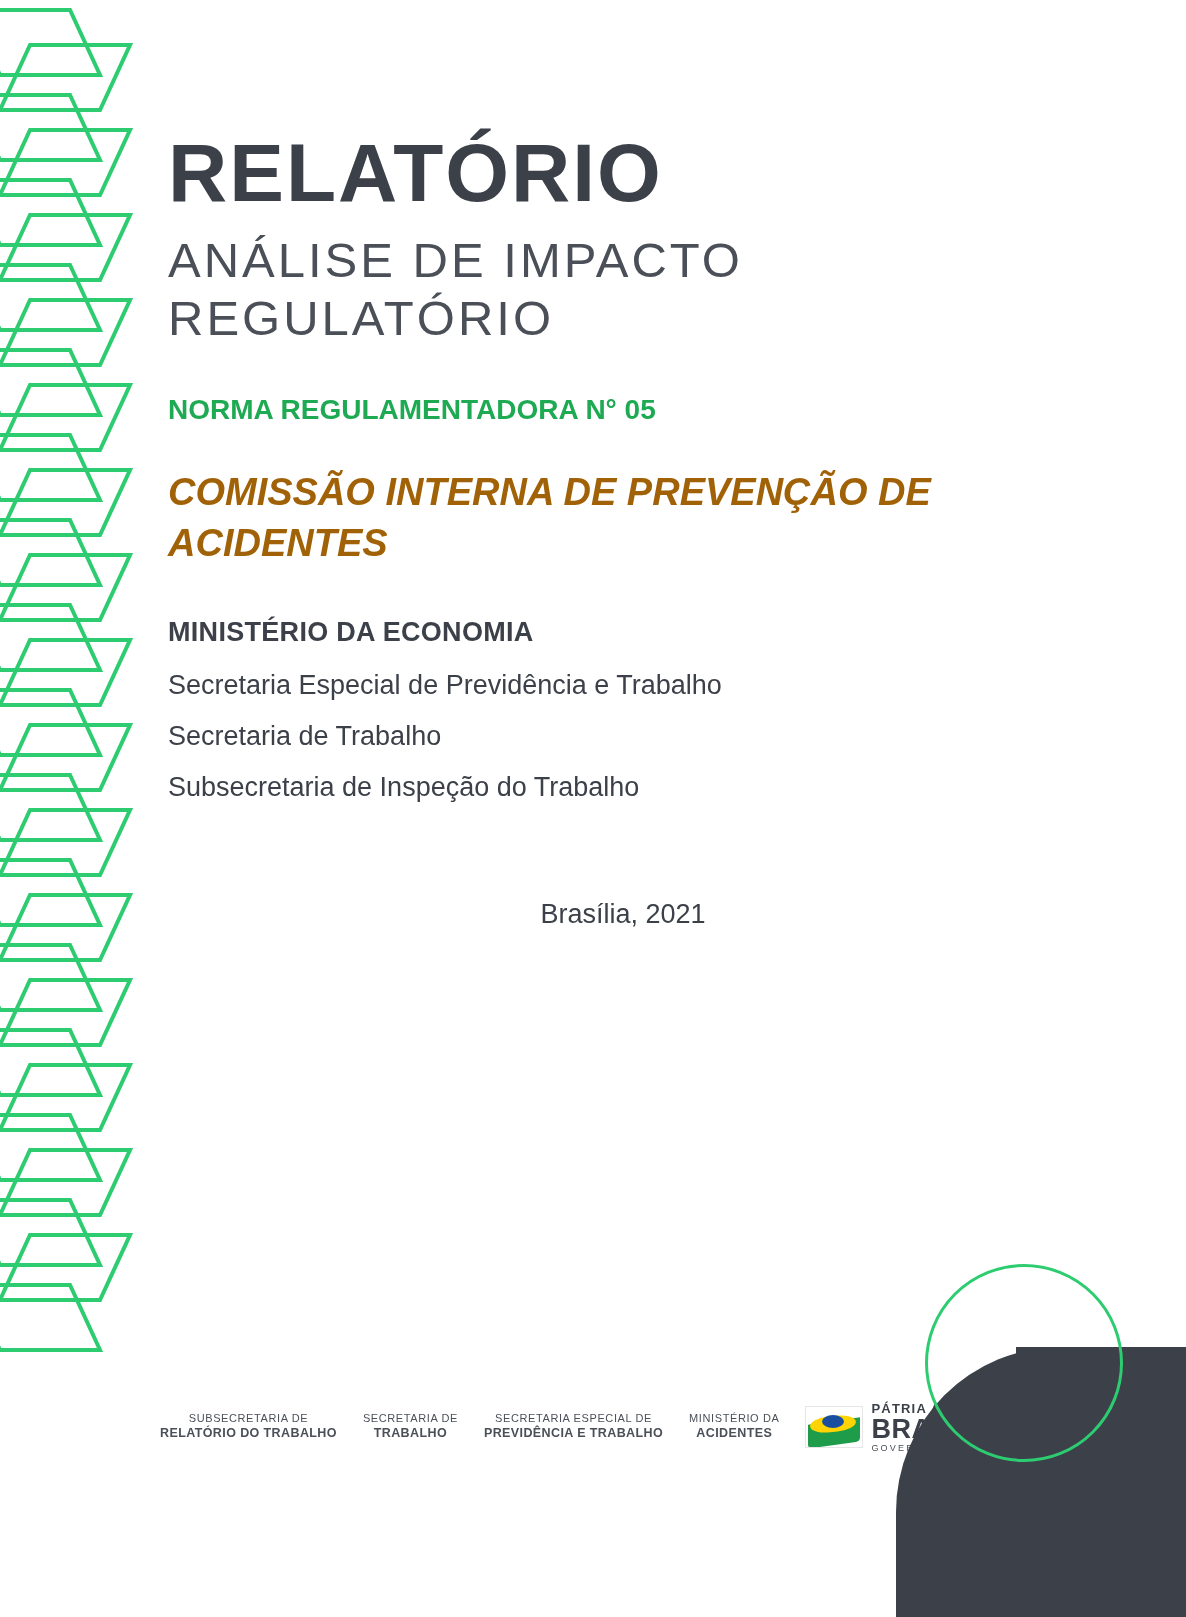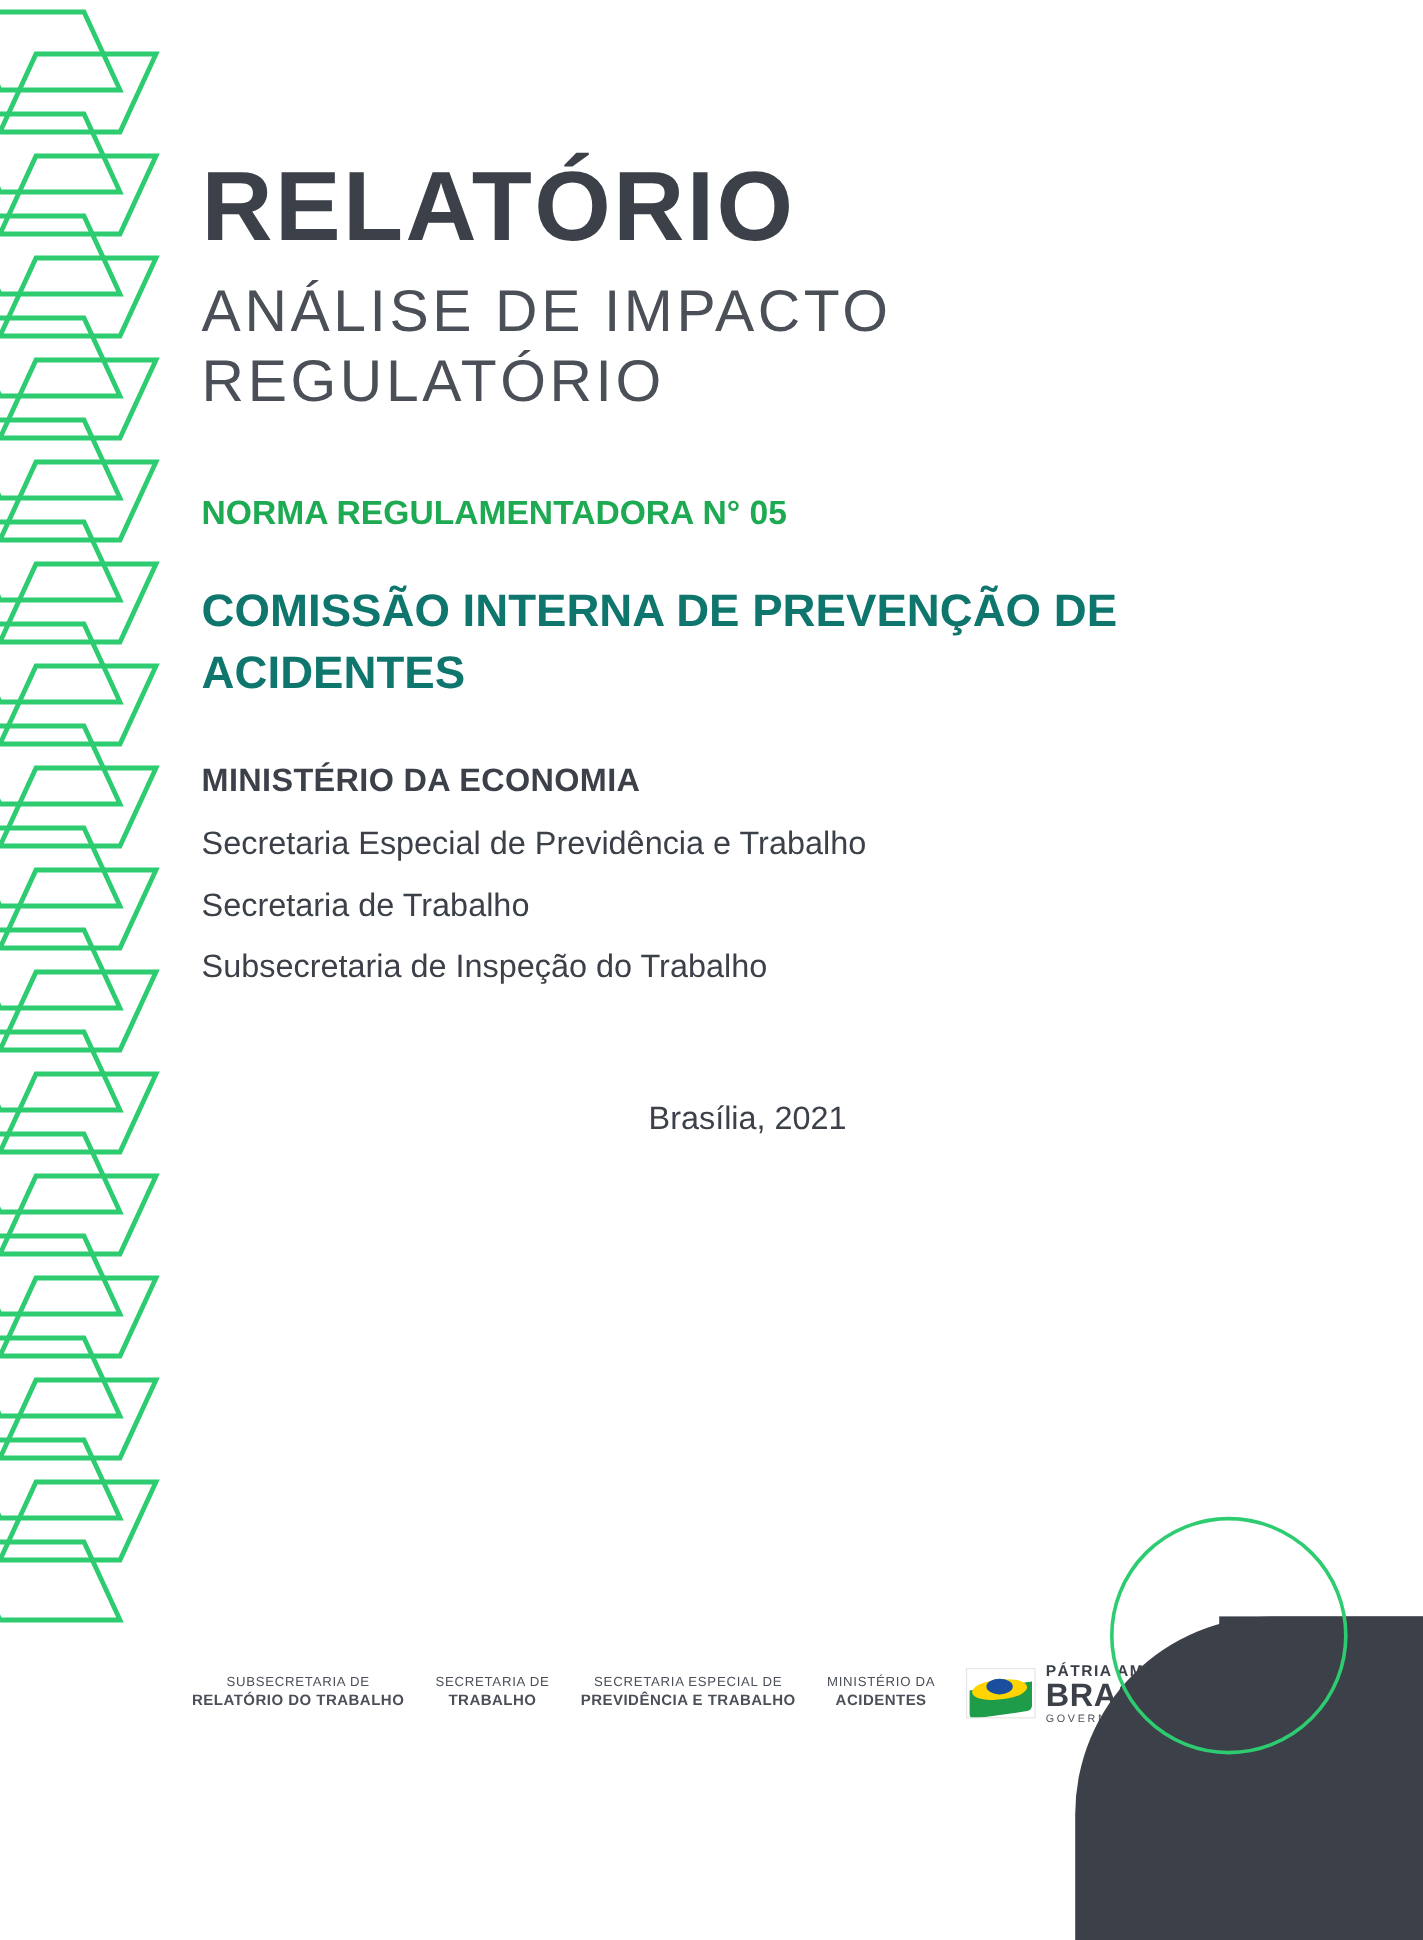--- a/index.html
+++ b/index.html
@@ -73,36 +73,37 @@
     color: #3c4049;
     line-height: 1.0;
     margin: 0 0 18px 0;
   }
   .title-sub {
     font-size: 49px;
     font-weight: normal;
     letter-spacing: 3px;
     color: #4a4f58;
     line-height: 1.18;
-    margin: 0 0 62px 0;
+    margin: 0 0 44px 0;
   }
   .nr-line {
     font-size: 28px;
     font-weight: bold;
     color: #1eaa52;
     line-height: 1.25;
     margin: 0 0 40px 0;
   }
   .nr-title {
     font-size: 38px;
     font-weight: bold;
-    color: #0f766e;
+    color: #a16207;
     line-height: 1.35;
     margin: 0 0 48px 0;
     max-width: 900px;
+    font-style: italic;
   }
   .ministry {
     font-size: 27px;
     font-weight: bold;
     color: #3c4049;
     margin: 0 0 22px 0;
     letter-spacing: .3px;
   }
   .org-line {
     font-size: 27px;
@@ -114,21 +115,21 @@
     font-size: 27px;
     color: #3c4049;
     margin: 96px 0 0 0;
     text-align: center;
   }
 
   
   .footer {
     position: absolute;
     left: 160px;
-    bottom: 180px;
+    bottom: 164px;
     display: flex;
     align-items: center;
     gap: 26px;
   }
   .foot-logo {
     color: #4a4f58;
     line-height: 1.25;
     text-align: center;
   }
   .foot-logo .l1 {

